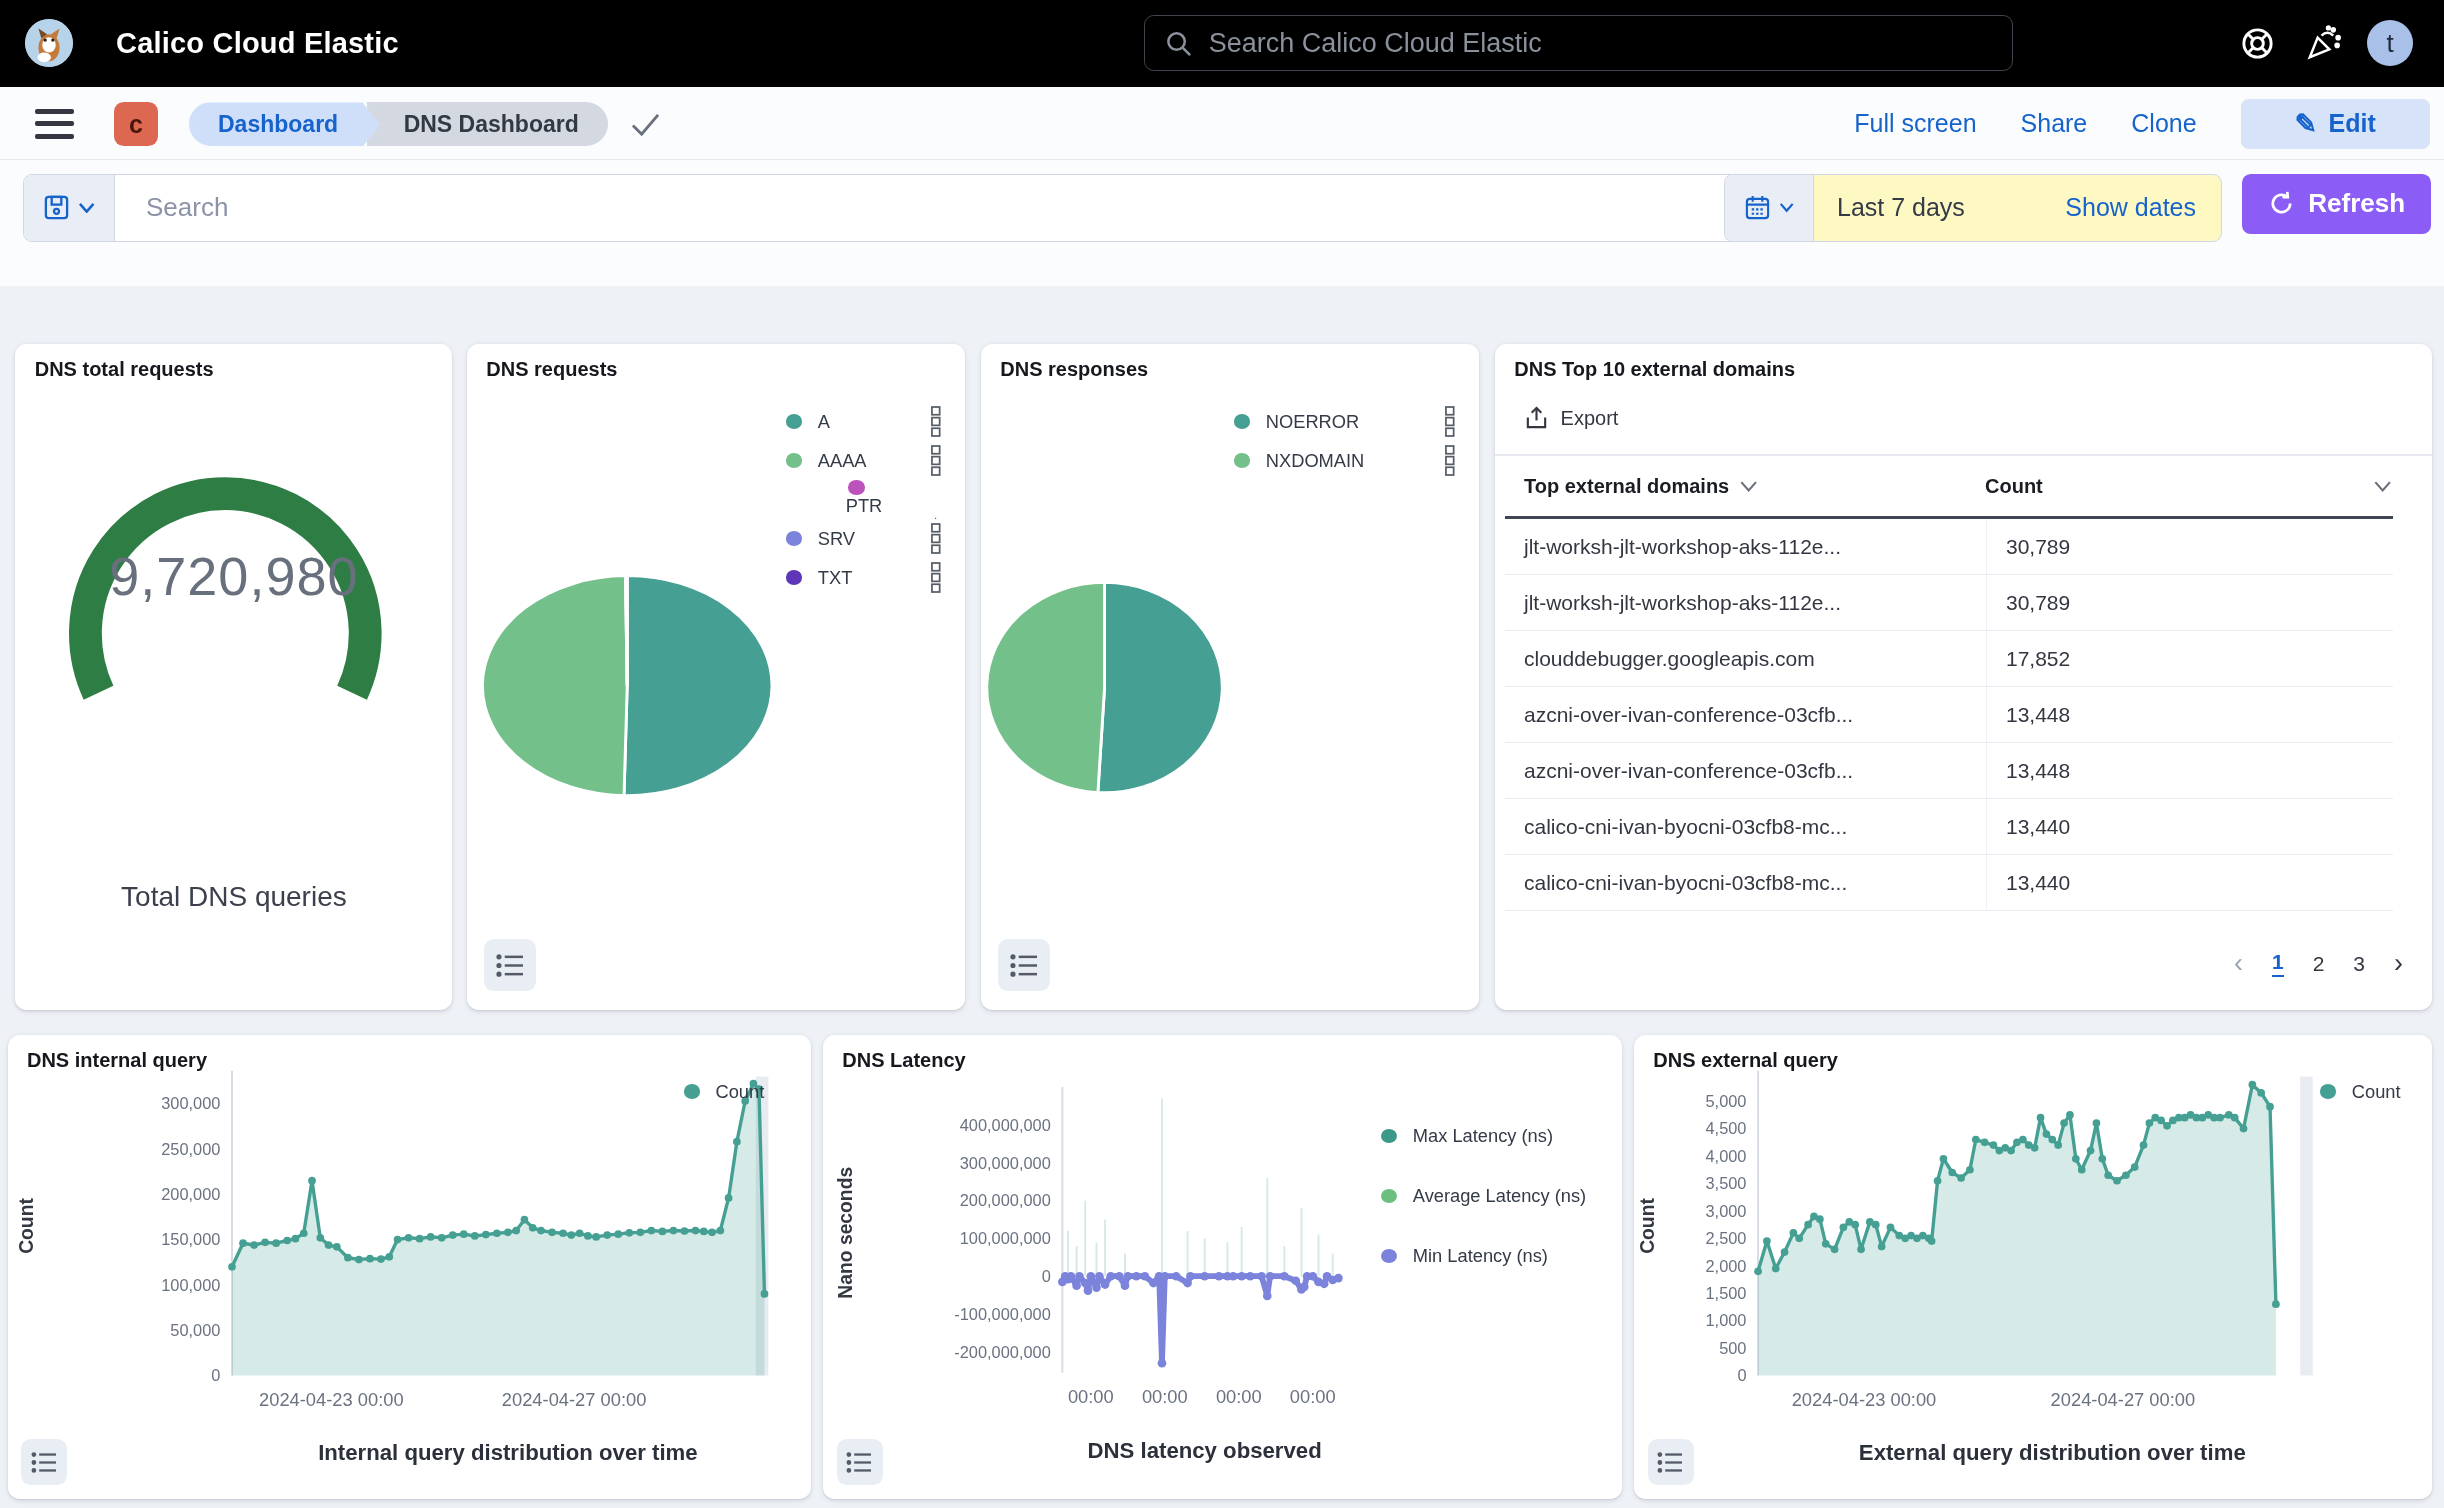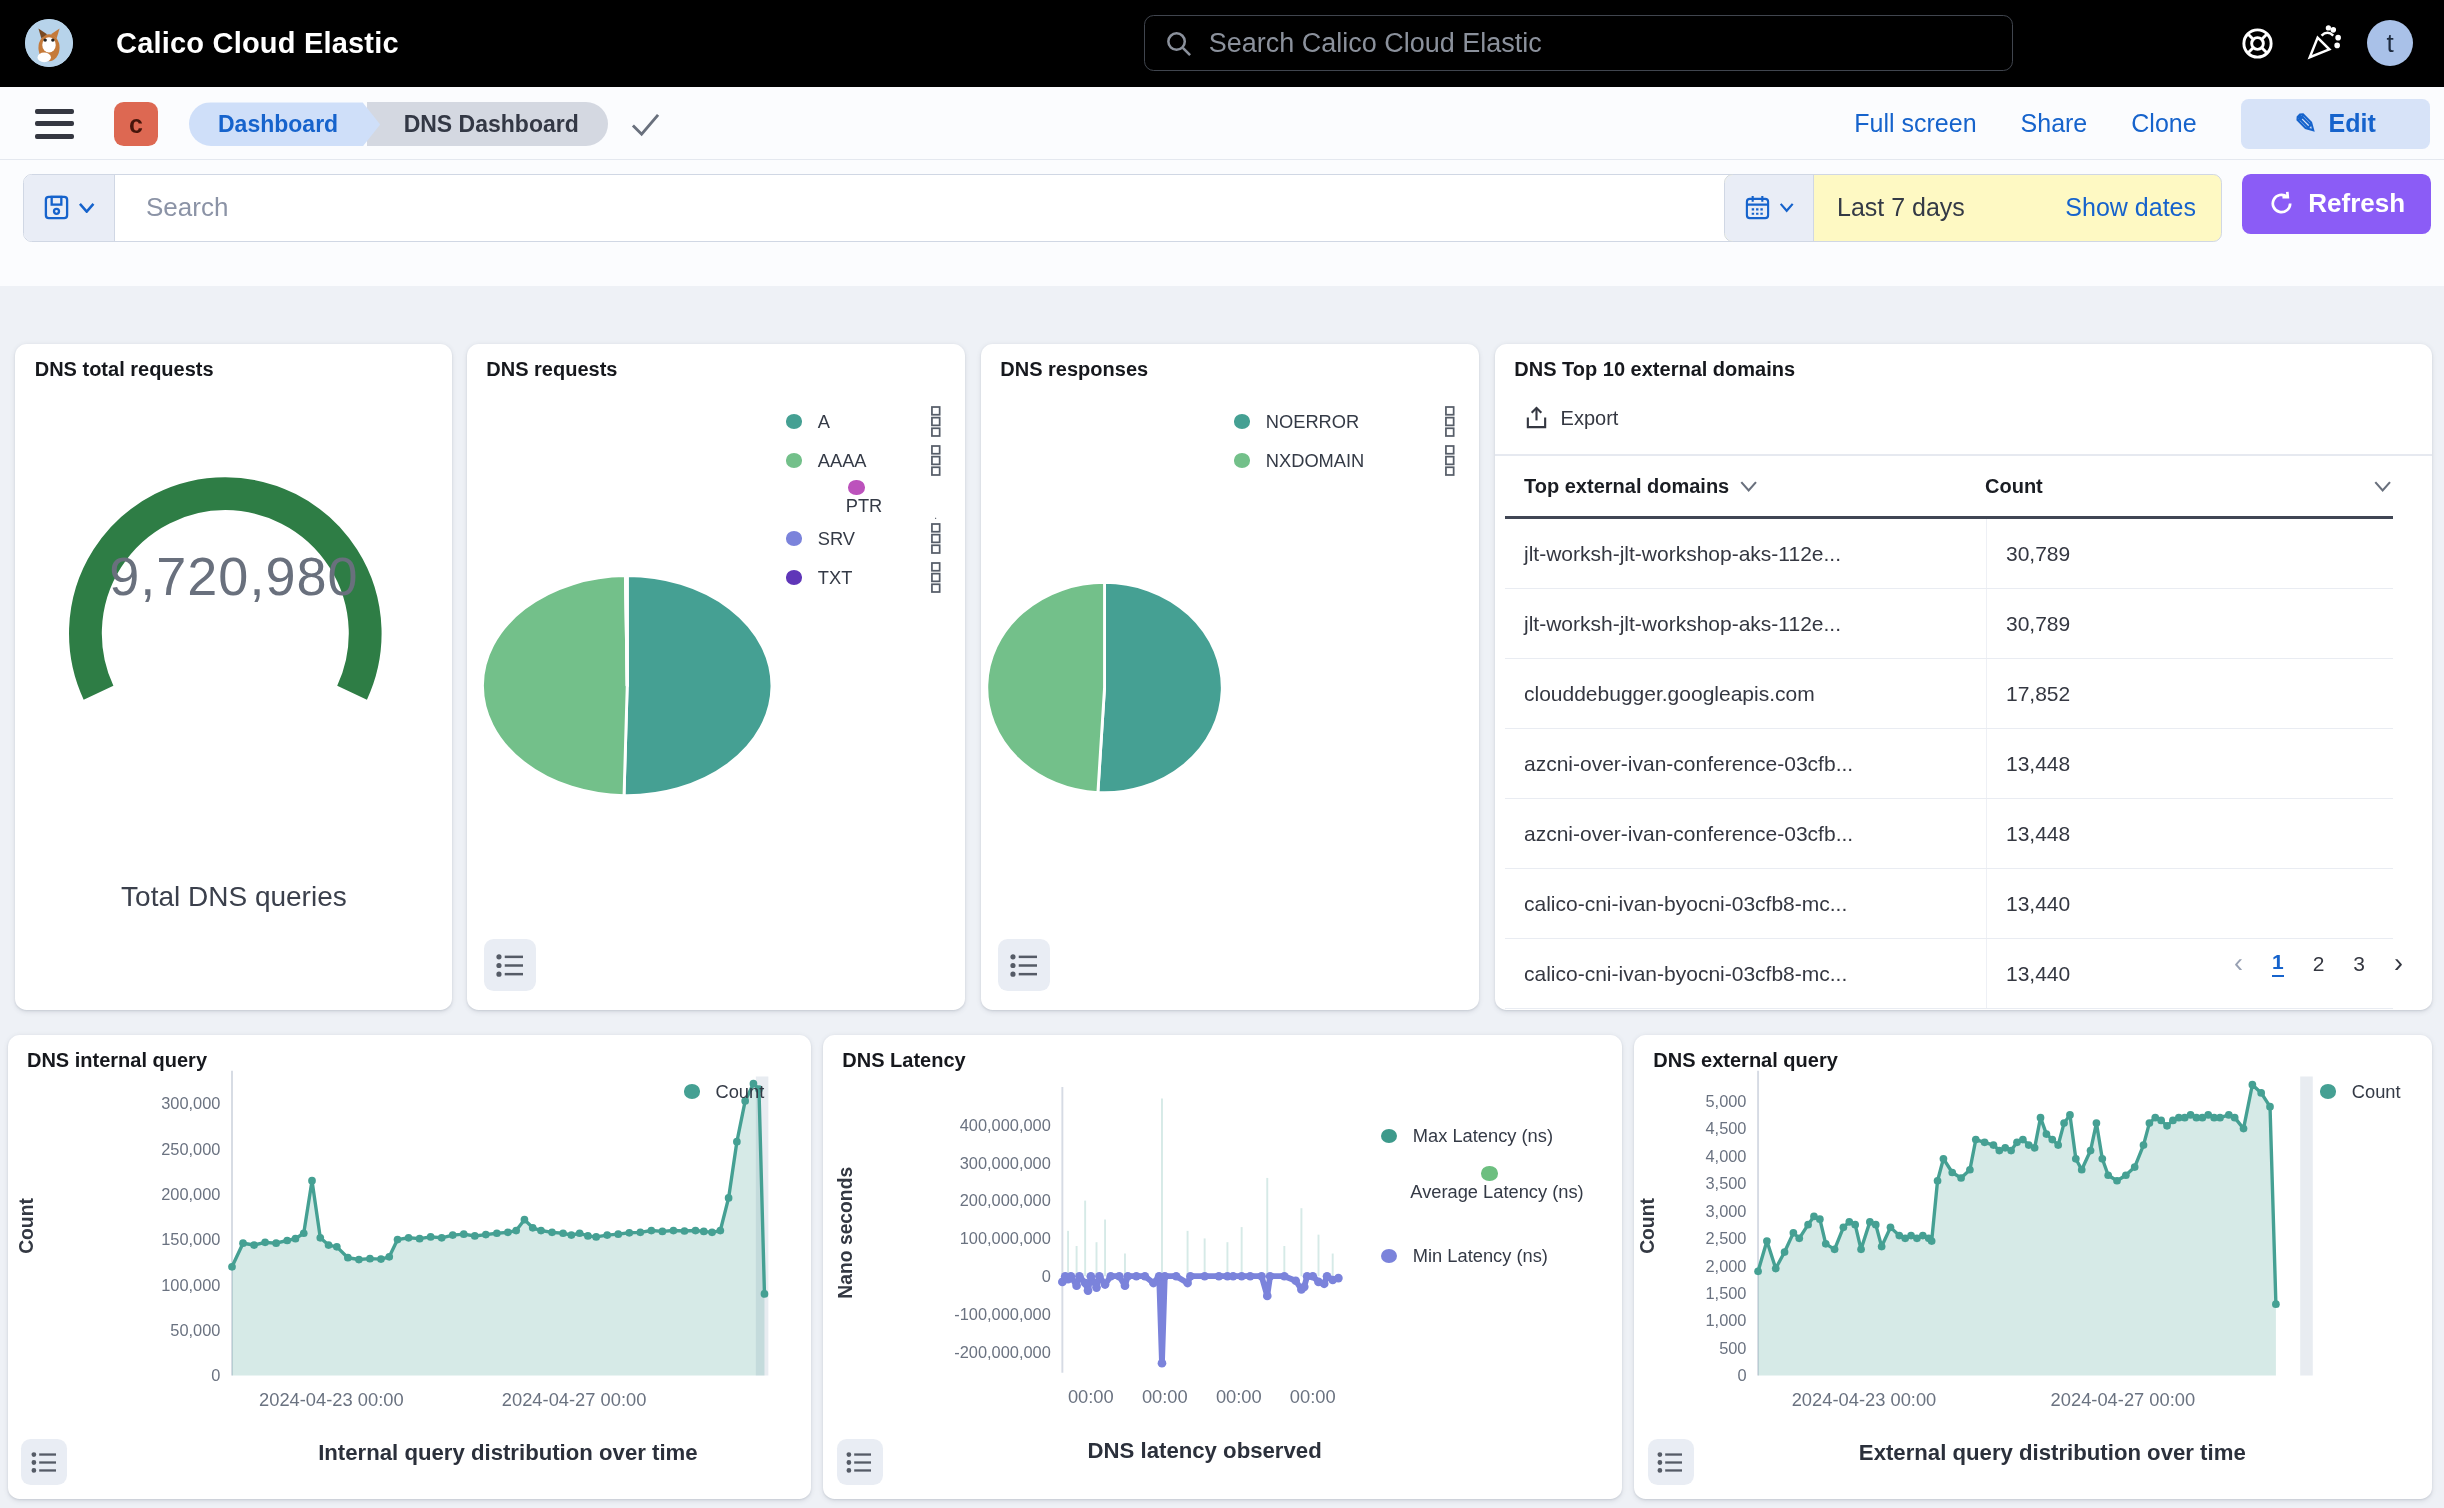--- a/index.html
+++ b/index.html
@@ -56,21 +56,21 @@
   .lrow { display:flex; align-items:center; }
   .ldot { border-radius:50%; width:16.4px; height:14.5px; margin-right:15.4px; flex:none; }
   .llab { font-size:18.3px; color:#343a46; }
   .lact { margin-left:auto; }
   
   #export-row { position:absolute; left:29px; top:62px; display:flex; align-items:center; gap:11.6px; color:#343741; font-size:20px; cursor:pointer; }
   #tbl-divider { position:absolute; left:0px; top:110px; width:937px; height:1.9px; background:#e6e9f0; }
   .th { position:absolute; top:131px; font-size:20px; font-weight:700; color:#1a1d23; display:flex; align-items:center; gap:9.7px; cursor:pointer; }
   #tbl-underline { position:absolute; left:9.7px; top:172px; width:888px; height:2.9px; background:#404654; }
   #tbl-rows { position:absolute; left:9.7px; top:175px; width:888px; }
-  .trow { height:70px; display:flex; align-items:center; border-bottom:1.9px solid #e9ecf2; }
+  .trow { height:56px; display:flex; align-items:center; border-bottom:1.9px solid #e9ecf2; }
   .td-domain { width:481px; padding-left:19.3px; font-size:21px; color:#343741; }
   .td-count { font-size:21px; color:#343741; padding-left:19.3px; border-left:1.9px solid #eef0f5; height:100%; display:flex; align-items:center; }
   #tbl-pages { position:absolute; right:29px; top:604px; display:flex; align-items:center; gap:29px; font-size:21px; color:#343741; }
   .pg { cursor:pointer; }
   .pg.active { color:#1663cc; font-weight:700; border-bottom:2.9px solid #1663cc; padding-bottom:1.9px; }
   .pg-arrow { color:#98a1b3; font-size:27px; cursor:pointer; }
   .pg-arrow.next { color:#343741; }
   
   .chart-svg { position:absolute; left:0; top:0; }
   text { font-family:"Liberation Sans", sans-serif; }
@@ -554,21 +554,21 @@
         <circle cx="519.4000000000001" cy="257.9054054054054" r="4.5" fill="#7b83db"></circle>
         <circle cx="522.35" cy="250.06756756756758" r="4.5" fill="#7b83db"></circle>
         <circle cx="528.25" cy="253.98648648648648" r="4.5" fill="#7b83db"></circle>
         <circle cx="534.15" cy="252.02702702702703" r="4.5" fill="#7b83db"></circle>
       </svg>
     <div class="legend" id="legend-lat" style="left:558px; top:71px; width:232px;">
         <div class="lrow" style="height: 60px;">
           <span class="ldot" style="background:#3d9a8b"></span>
           <span class="llab">Max Latency (ns)</span>
         </div>
-        <div class="lrow" style="height: 60px; flex-direction: column;">
+        <div class="lrow" style="height: 60px;">
           <span class="ldot" style="background:#6dbf80"></span>
           <span class="llab">Average Latency (ns)</span>
         </div>
         <div class="lrow" style="height: 60px;">
           <span class="ldot" style="background:#7b83db"></span>
           <span class="llab">Min Latency (ns)</span>
         </div>
       </div>
     <div class="listbtn" style="left:13.5px; top:404px; width:46px; height:46px;">
       <svg width="27" height="23" viewBox="0 0 30 26" stroke="#555b66" stroke-width="2.6">

